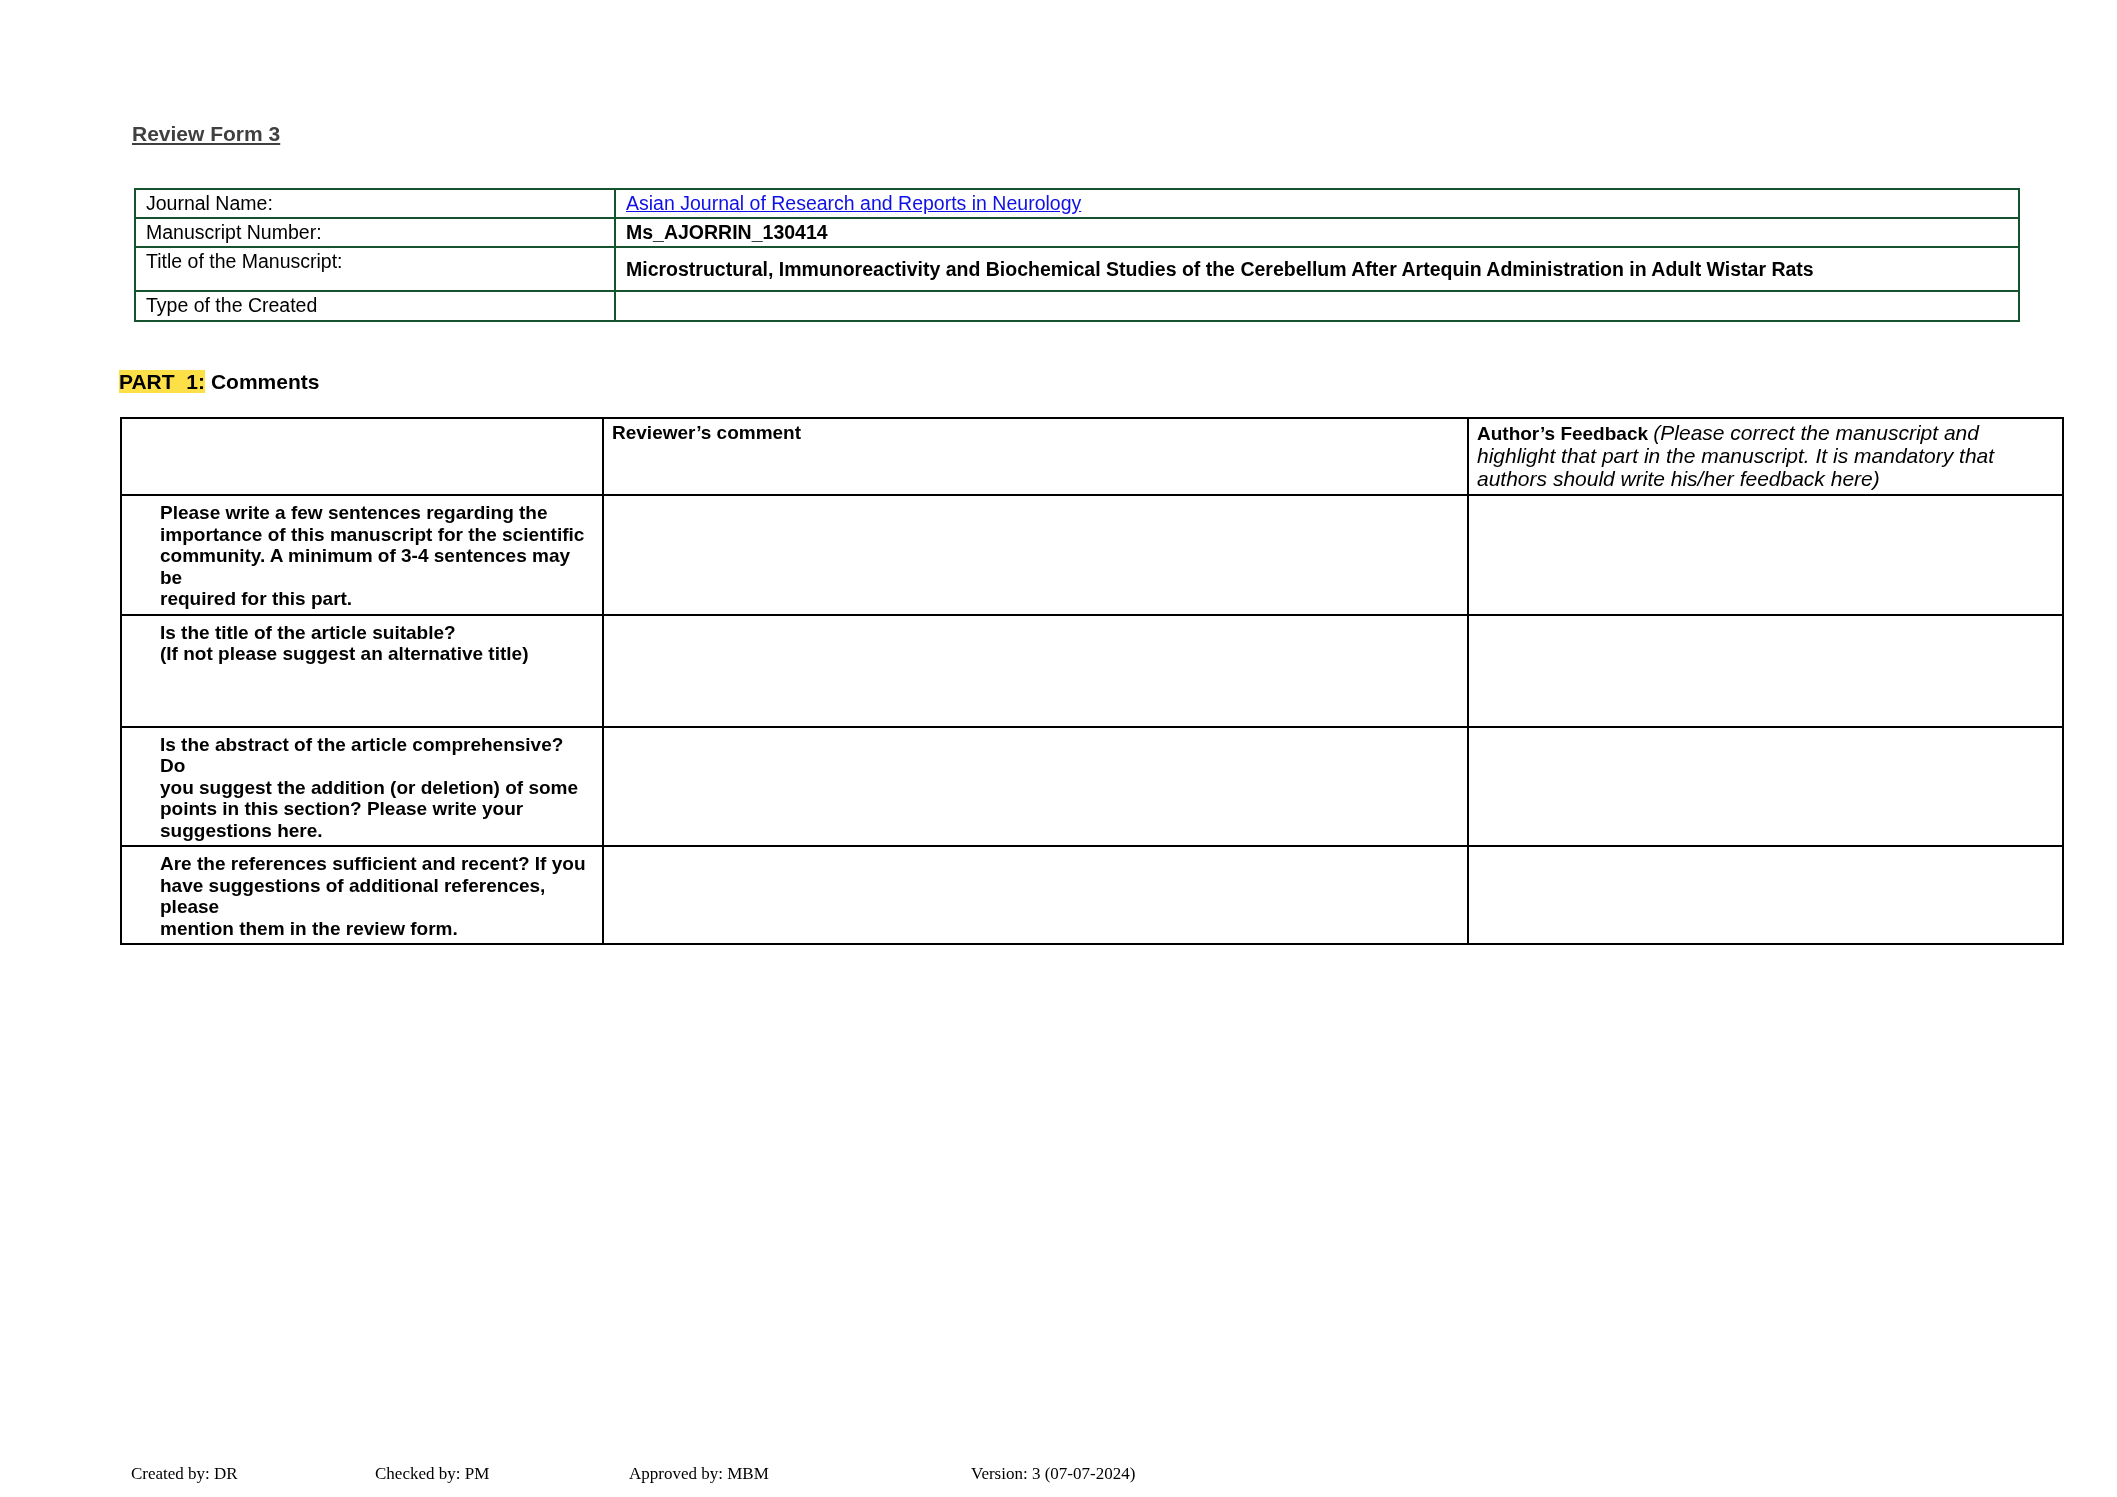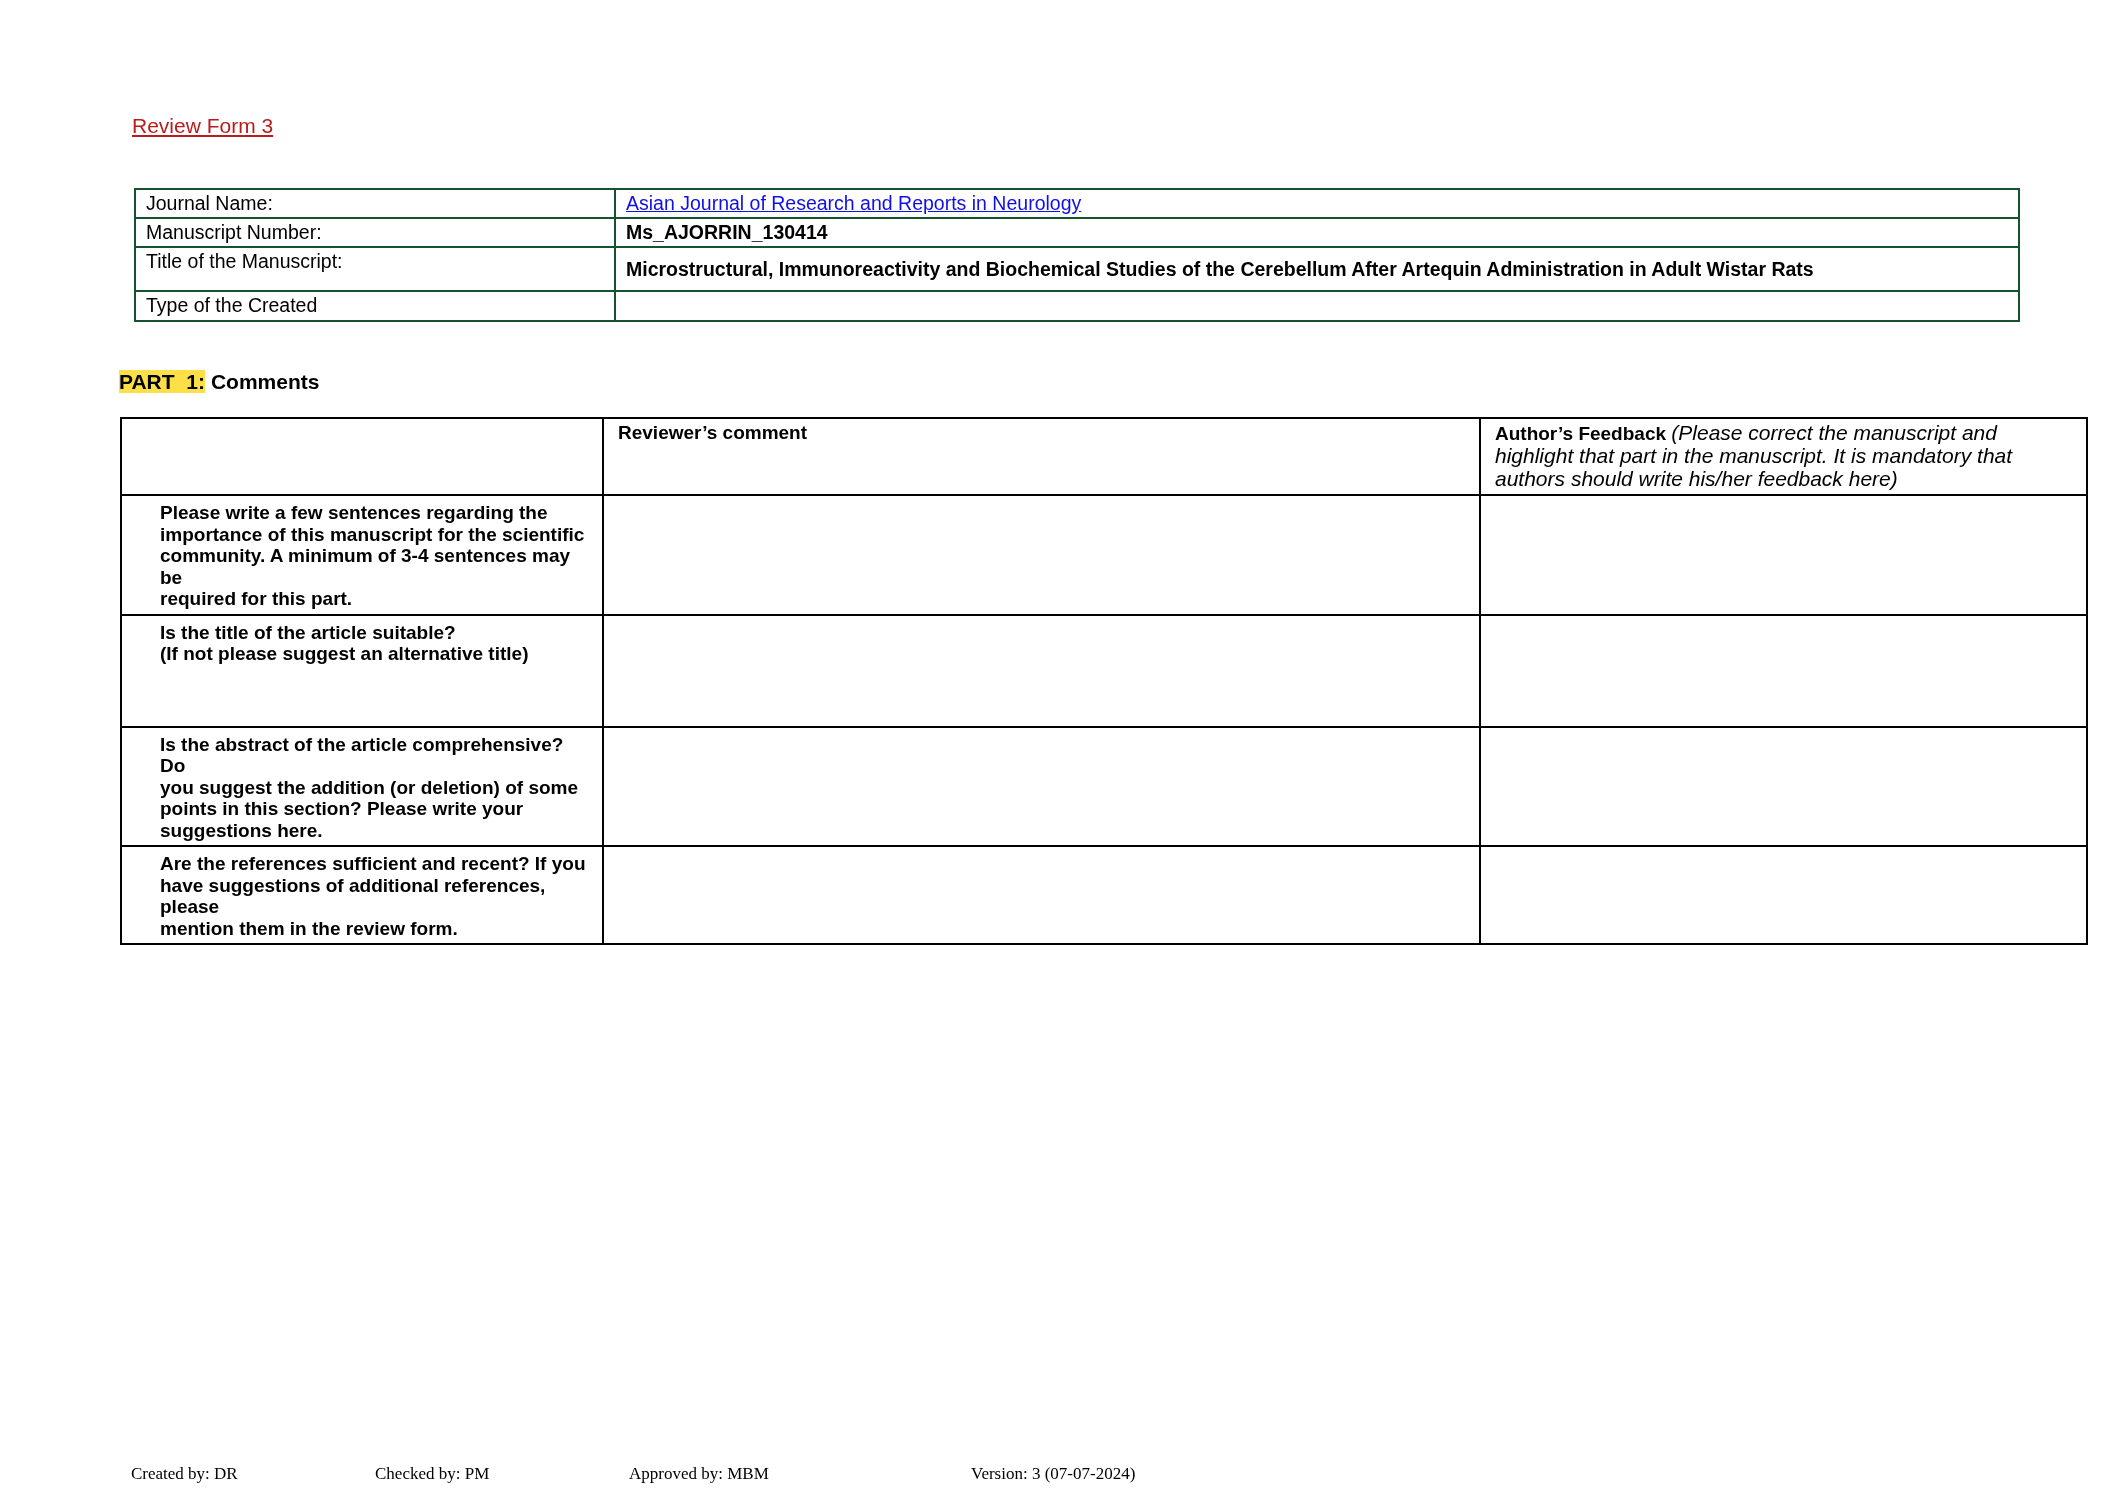--- a/index.html
+++ b/index.html
@@ -10,24 +10,24 @@
     background: #ffffff;
     font-family: "Liberation Sans", sans-serif;
     color: #000000;
     overflow: hidden;
   }
 
   
   .doc-title {
     position: absolute;
     left: 132px;
-    top: 114px;
+    top: 122px;
     font-size: 21px;
-    font-weight: normal;
-    color: #b91c1c;
+    font-weight: bold;
+    color: #404040;
     text-decoration: underline;
   }
 
   
   .info-table {
     position: absolute;
     left: 134px;
     top: 188px;
     width: 1886px;
     border-collapse: collapse;
@@ -94,21 +94,21 @@
   .comments-table tr.q3  { height: 105px; }
   .comments-table tr.q4  { height: 62px; }
   .comments-table tr.q5  { height: 84px; }
 
   .question-cell {
     font-weight: bold;
     padding: 6px 10px 4px 38px;
     white-space: pre-line;
     line-height: 21.5px;
   }
-  .hdr-cell { padding: 3px 14px; line-height: 22px; }
+  .hdr-cell { padding: 3px 8px; line-height: 22px; }
   .hdr-bold { font-weight: bold; }
   .hdr-italic { font-style: italic; font-size: 21px; }
   .entry-cell { padding: 4px 8px; }
 
   
   .footer-item {
     position: absolute;
     top: 1464px;
     font-family: "Liberation Serif", serif;
     font-size: 17px;

